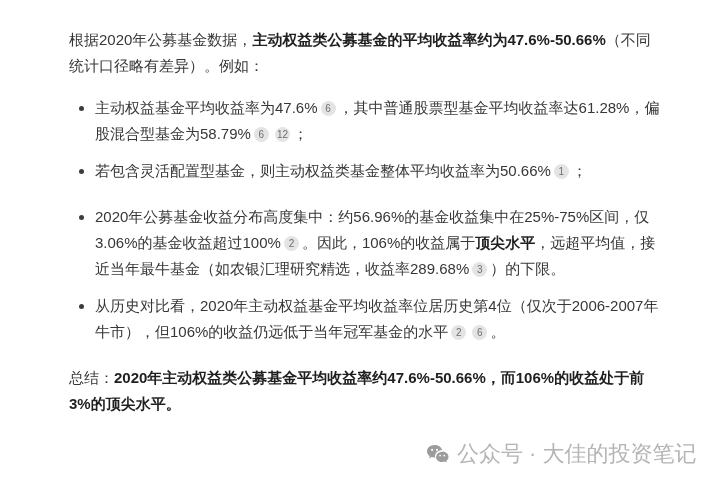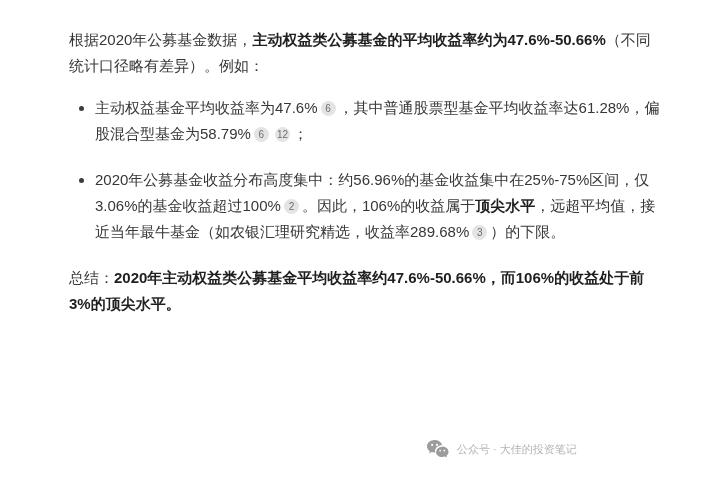--- a/index.html
+++ b/index.html
@@ -37,38 +37,40 @@
   .summary{margin-top:2px}
   .badge{
     display:inline-block;min-width:11px;height:15px;line-height:15px;
     border-radius:8px;background:var(--badge-bg);color:var(--badge-text);
     font-size:10px;text-align:center;margin:0 3px;padding:0 2px;
     vertical-align:1px;cursor:pointer;
   }
   .watermark{
     position:absolute;left:426px;top:439px;
     display:flex;align-items:center;gap:8px;
-    color:var(--watermark-text);font-size:11px;white-space:nowrap;
+    color:var(--watermark-text);font-size:22px;white-space:nowrap;
   }
   .watermark svg{display:block}
 </style>
 </head>
 <body>
 
 <div class="content">
 
   <p class="intro"><span>根据2020年公募基金数据，</span><span class="b">主动权益类公募基金的平均收益率约为47.6%-50.66%</span><span>（不同统计口径略有差异）。例如：</span></p>
 
   <ul class="list-a">
     <li><span>主动权益基金平均收益率为47.6%</span><span class="badge">6</span><span>，其中普通股票型基金平均收益率达61.28%，偏股混合型基金为58.79%</span><span class="badge">6</span><span class="badge">12</span><span>；</span></li>
+    <li><span>若包含灵活配置型基金，则主动权益类基金整体平均收益率为50.66%</span><span class="badge">1</span><span>；</span></li>
   </ul>
 
 
   <ul class="list-b">
     <li><span>2020年公募基金收益分布高度集中：约56.96%的基金收益集中在25%-75%区间，仅3.06%的基金收益超过100%</span><span class="badge">2</span><span>。因此，106%的收益属于</span><span class="b">顶尖水平</span><span>，远超平均值，接近当年最牛基金（如农银汇理研究精选，收益率289.68%</span><span class="badge">3</span><span>）的下限。</span></li>
+    <li><span>从历史对比看，2020年主动权益基金平均收益率位居历史第4位（仅次于2006-2007年牛市），但106%的收益仍远低于当年冠军基金的水平</span><span class="badge">2</span><span class="badge">6</span><span>。</span></li>
   </ul>
 
   <p class="summary"><span>总结：</span><span class="b">2020年主动权益类公募基金平均收益率约47.6%-50.66%，而106%的收益处于前3%的顶尖水平。</span></p>
 
 </div>
 
 <div class="watermark">
   <span>
     <svg width="23" height="21" viewBox="0 0 23 21" aria-hidden="true">
       <g fill="#9c9c9c">

